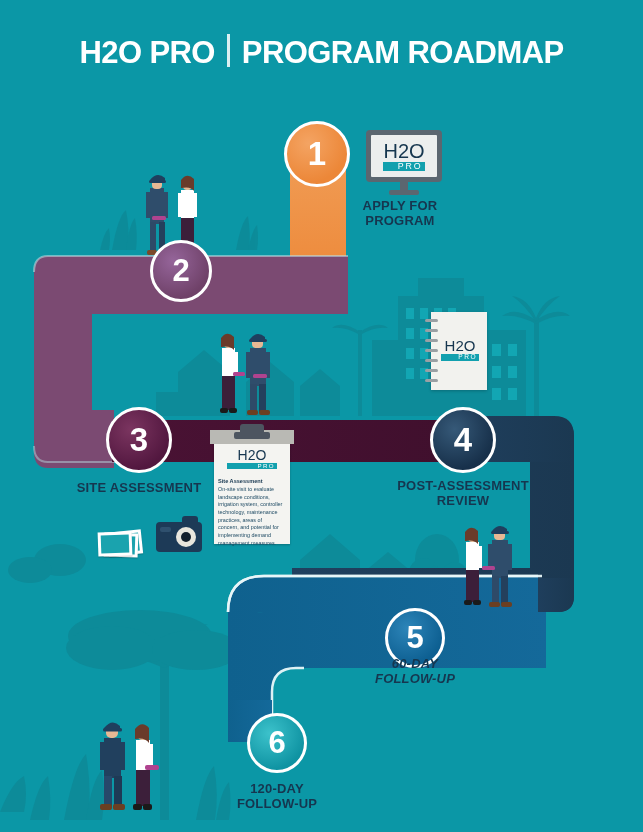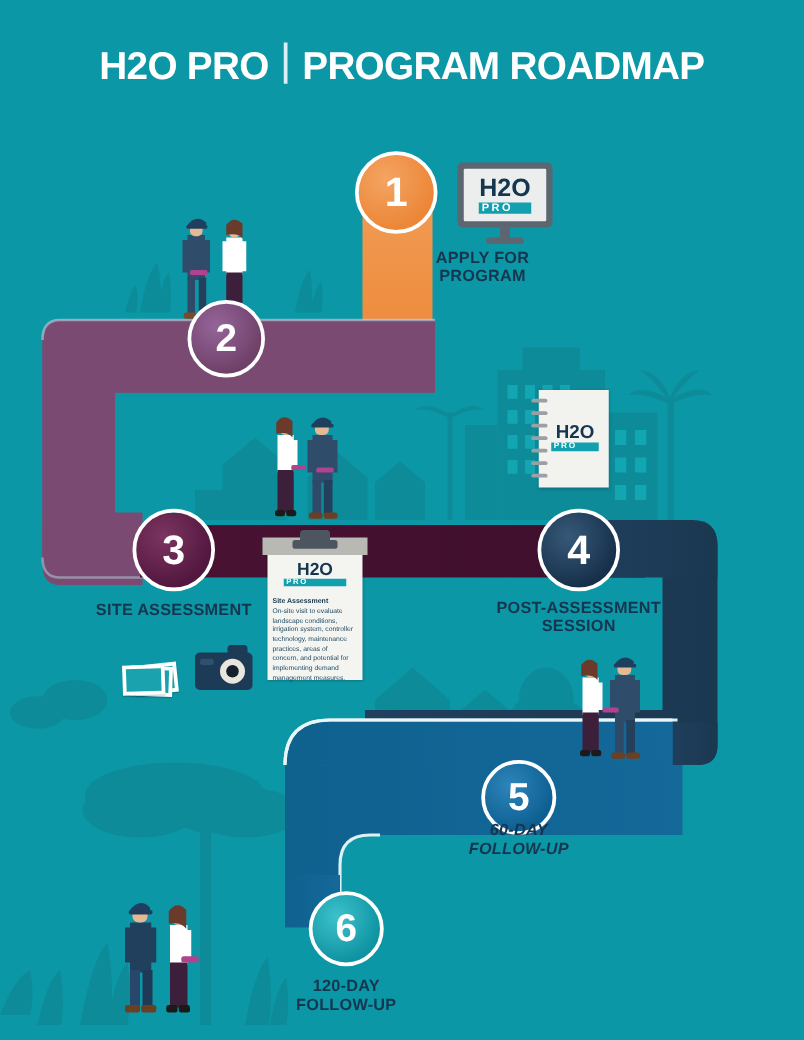--- a/index.html
+++ b/index.html
@@ -71,24 +71,24 @@
   .cb-title{
     position:absolute;left:8px;top:54px;width:66px;
     font-size:5.6px;font-weight:bold;color:#16364f;
   }
   .cb-body{
     position:absolute;left:8px;top:62px;width:66px;
     font-size:5.4px;line-height:1.42;color:#1e4a63;
   }
 
   
-  .h2o{font-weight:bold;color:#16364f;line-height:1;}
+  .h2o{font-weight:normal;color:#16364f;line-height:1;}
   .h2o .sub{
     display:block;background:#12a0ae;color:#ffffff;
-    font-size:.44em;letter-spacing:.22em;text-align:left;
+    font-size:.44em;letter-spacing:.22em;text-align:right;
     padding:0 2px;margin-top:1px;
   }
 
   
   .monitor{position:absolute;left:366px;top:130px;width:76px;height:66px;z-index:4;}
   .mon-frame{
     position:absolute;left:0;top:0;width:76px;height:52px;
     background:#5b6670;border-radius:4px;
   }
   .mon-screen{
@@ -483,24 +483,24 @@
     <div class="node" style="left:247px;top:713px;width:60px;height:60px;font-size:31px;background:radial-gradient(circle at 36% 32%, #3cc2cb, #0f93a2 72%);">
       <span>6</span>
     </div>
   </div>
 
   <div class="layer labels">
     <div class="title">
       <span>H2O PRO</span><span class="bar"></span><span>PROGRAM ROADMAP</span>
     </div>
 
-    <div class="lab" style="left:312px;top:198px;width:148px;">APPLY FOR
+    <div class="lab" style="left:326px;top:198px;width:148px;">APPLY FOR
 PROGRAM</div>
     <div class="lab" style="left:62px;top:480px;width:154px;">SITE ASSESSMENT</div>
     <div class="lab" style="left:382px;top:478px;width:162px;">POST-ASSESSMENT
-SESSION</div>
+REVIEW</div>
     <div class="lab" style="left:340px;top:656px;width:150px;font-style:italic;">60-DAY
 FOLLOW-UP</div>
     <div class="lab" style="left:202px;top:781px;width:150px;">120-DAY
 FOLLOW-UP</div>
   </div>
 
 </div>
 
 </body></html>

